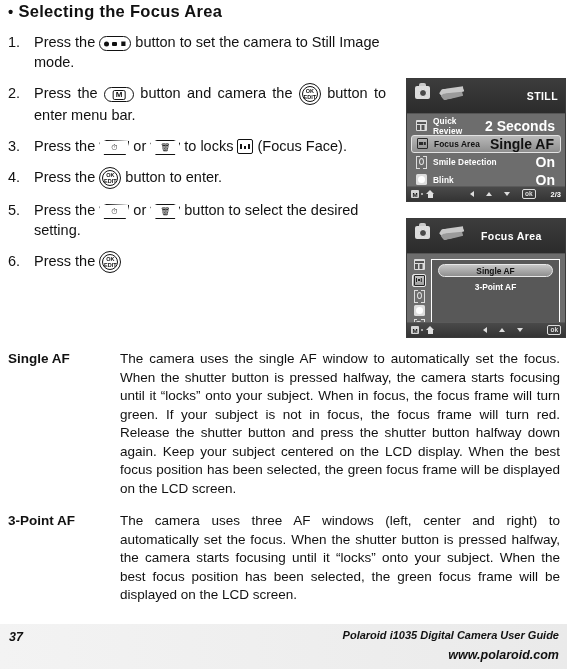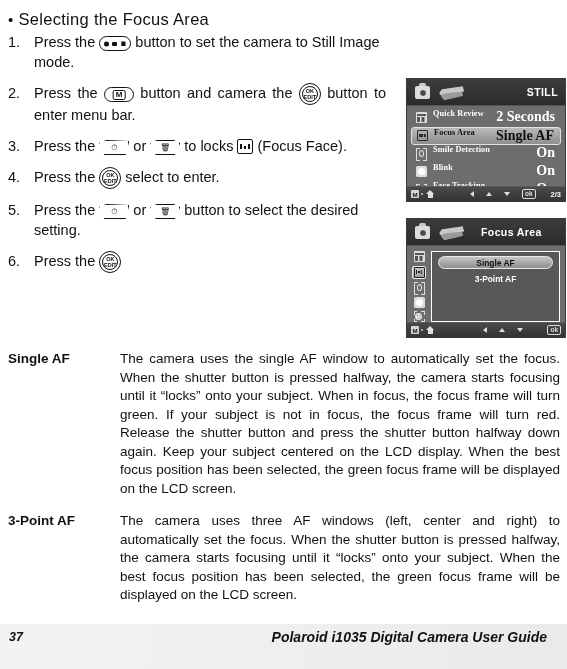--- a/index.html
+++ b/index.html
@@ -8,22 +8,22 @@
     width:567px; height:669px;
     background:#ffffff;
     font-family:"Liberation Sans", sans-serif;
     color:#111;
     position:relative;
     overflow:hidden;
   }
 
   
   .page-heading {
-    position:absolute; left:8px; top:10px;
-    font-size:16.5px; font-weight:normal; letter-spacing:0.3px;
+    position:absolute; left:8px; top:2px;
+    font-size:16.5px; font-weight:bold; letter-spacing:0.3px;
   }
   .page-heading .bullet { font-size:15px; }
 
   
   .steps { position:absolute; left:8px; top:32px; width:378px; }
   .step { display:flex; margin-bottom:11px; }
   .step-num {
     width:26px; flex:0 0 26px;
     font-size:14.5px; line-height:20px;
   }
@@ -120,21 +120,21 @@
     border:1px solid #3a3a3a;
     color:#fff;
     font-size:8.2px;
     font-weight:bold;
     overflow:hidden;
   }
   #lcd1 { left:406px; top:78px; width:160px; height:124px; }
   #lcd2 { left:406px; top:218px; width:160px; height:120px; }
 
   .lcd-head {
-    height:27px; position:relative;
+    height:35px; position:relative;
     background:linear-gradient(#3c3c3c,#2b2b2b);
     border-bottom:1px solid #555;
   }
   .lcd-head .title {
     position:absolute; right:7px; top:50%; transform:translateY(-50%);
     font-size:10.5px; font-weight:bold; letter-spacing:0.4px;
     color:#fff;
   }
   #lcd2 .lcd-head .title { right:auto; left:74px; }
 
@@ -166,24 +166,23 @@
   .wrench-ico .w2 {
     position:absolute; left:3px; top:10px; width:22px; height:7px;
     background:#9a9a9a;
     transform:rotate(-10deg);
     clip-path:polygon(0% 35%, 12% 0%, 100% 25%, 100% 80%, 12% 100%);
   }
 
   
   .menu-rows { padding:3px 0 0 0; }
   .mrow {
-    height:17.5px; display:flex; 
+    height:17.5px; display:flex; align-items:center;
     margin:0 4px 0.5px 4px; padding:0 4px;
     border-radius:3px;
-    font-family:Liberation Serif, serif;
   }
   .mrow.selected {
     background:linear-gradient(#b9b9b9,#8e8e8e);
     color:#111;
     border:1px solid #e2e2e2;
   }
   .mrow .ico { width:13px; flex:0 0 13px; margin-right:5px; display:flex; align-items:center; justify-content:center;}
   .mrow .lbl { flex:1 1 auto; font-size:8.3px; letter-spacing:0.1px;}
   .mrow .val { flex:0 0 auto; font-size:14px; text-align:right; padding-right:2px;}
   .mrow.selected .val, .mrow.selected .lbl { color:#111; }
@@ -297,22 +296,22 @@
   
   .footer {
     position:absolute; left:0; right:0; bottom:0; height:45px;
     background:linear-gradient(90deg,#f3f3f3,#eaeaea);
   }
   .footer .pageno {
     position:absolute; left:9px; top:6px;
     font-size:12.5px; font-weight:bold; font-style:italic;
   }
   .footer .guide {
-    position:absolute; right:20px; top:5px;
-    font-size:14px; font-weight:bold; font-style:italic;
+    position:absolute; right:8px; top:5px;
+    font-size:11px; font-weight:bold; font-style:italic;
   }
   .footer .url {
     position:absolute; right:8px; top:24px;
     font-size:12.5px; font-weight:bold; font-style:italic;
   }
 </style>
 </head>
 <body>
 
 <div class="page-heading">
@@ -357,21 +356,21 @@
       <span class="g icon-focusarea"></span>
       <span>(Focus Face).</span>
     </div>
   </div>
 
   <div class="step">
     <div class="step-num">4.</div>
     <div class="step-body nojust">
       <span>Press the</span>
       <span class="g btn-ok"><span class="lbl">OK<br>EDIT</span></span>
-      <span>select to enter.</span>
+      <span>button to enter.</span>
     </div>
   </div>
 
   <div class="step">
     <div class="step-num">5.</div>
     <div class="step-body nojust">
       <span>Press the</span>
       <span class="g btn-fan left"><span class="shape"></span><span class="sym">⏱</span></span>
       <span>or</span>
       <span class="g btn-fan"><span class="shape"></span><span class="sym">🗑</span></span>
@@ -537,13 +536,14 @@
   </div>
   <div class="def">
     <div class="def-term">3-Point AF</div>
     <div class="def-text">The camera uses three AF windows (left, center and right) to automatically set the focus. When the shutter button is pressed halfway, the camera starts focusing until it “locks” onto your subject. When the best focus position has been selected, the green focus frame will be displayed on the LCD screen.</div>
   </div>
 </div>
 
 <div class="footer">
   <div class="pageno">37</div>
   <div class="guide">Polaroid i1035 Digital Camera User Guide</div>
+  <div class="url">www.polaroid.com</div>
 </div>
 
 </body></html>

